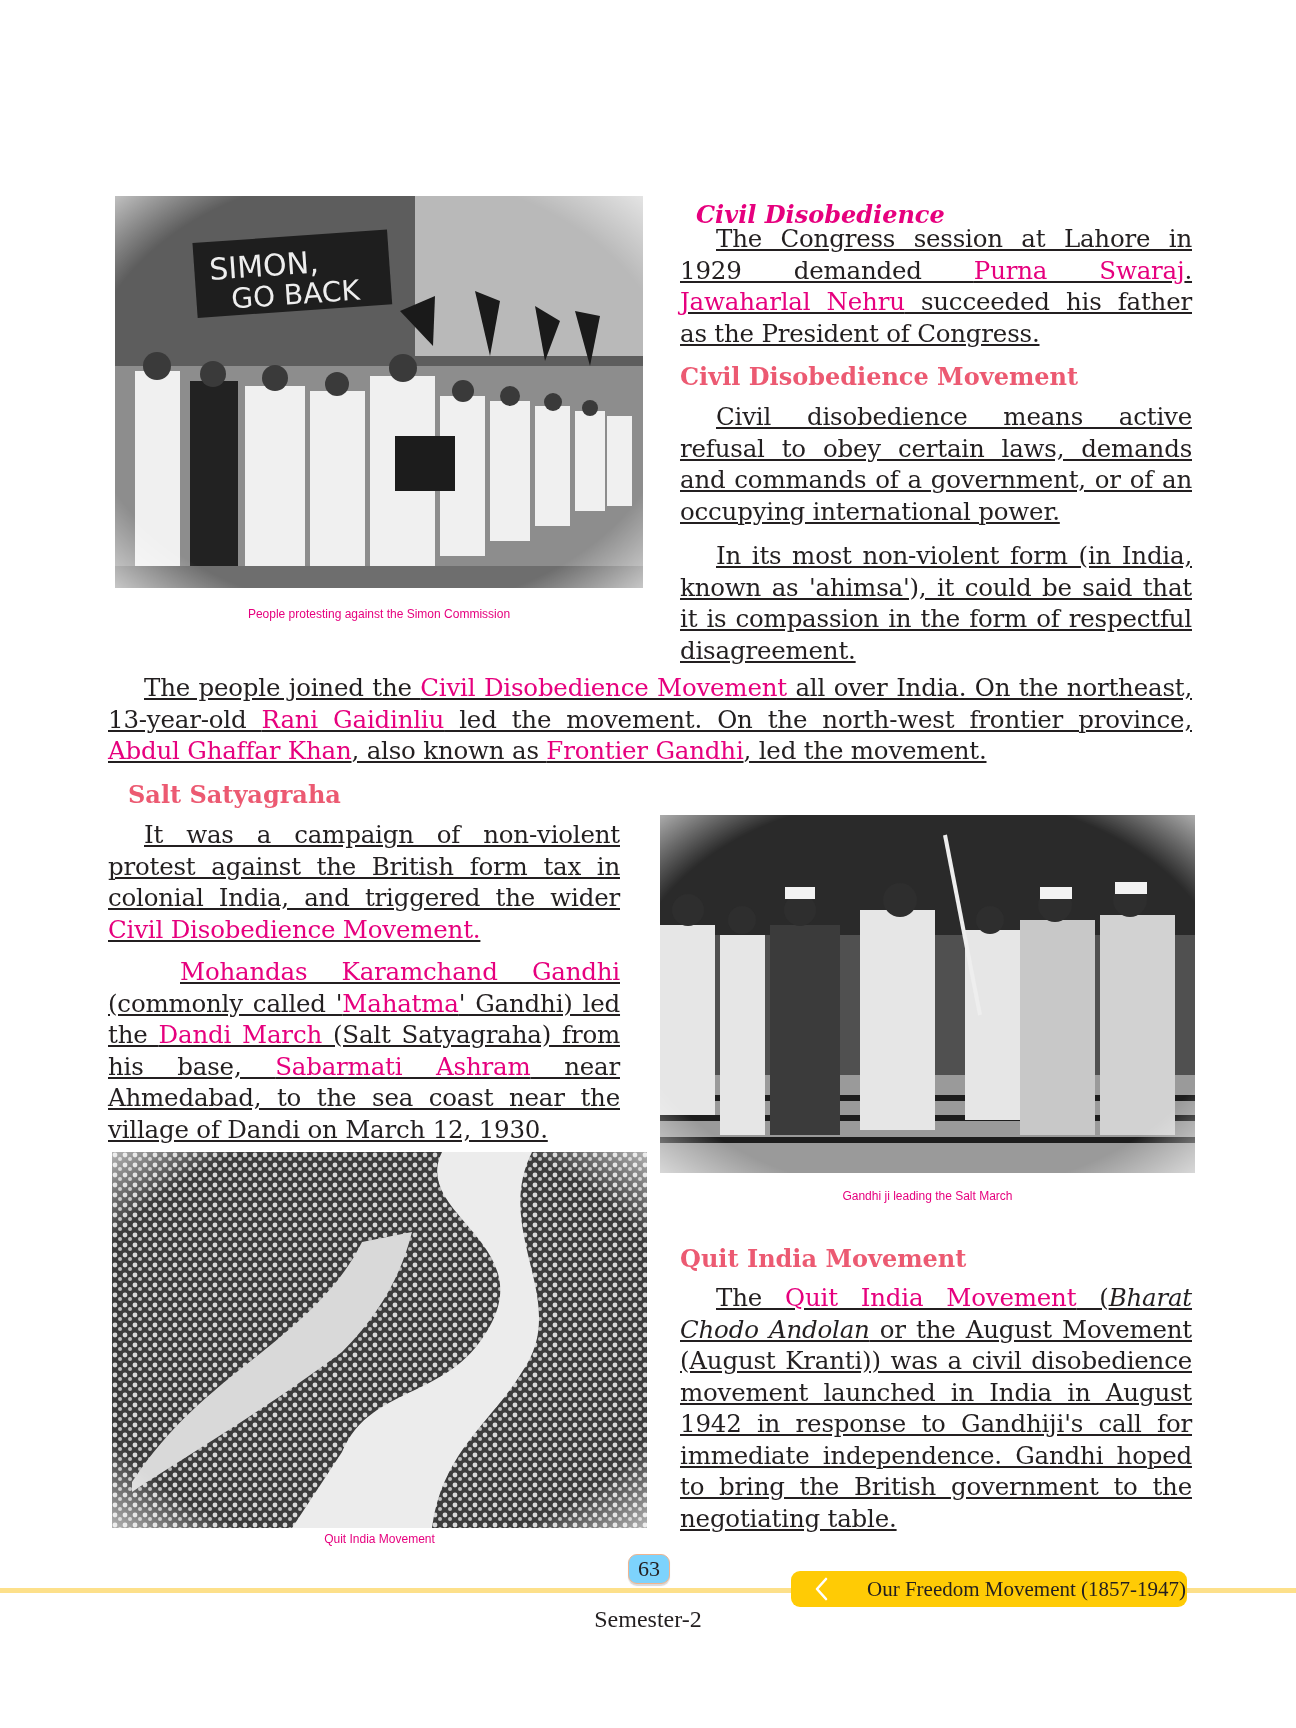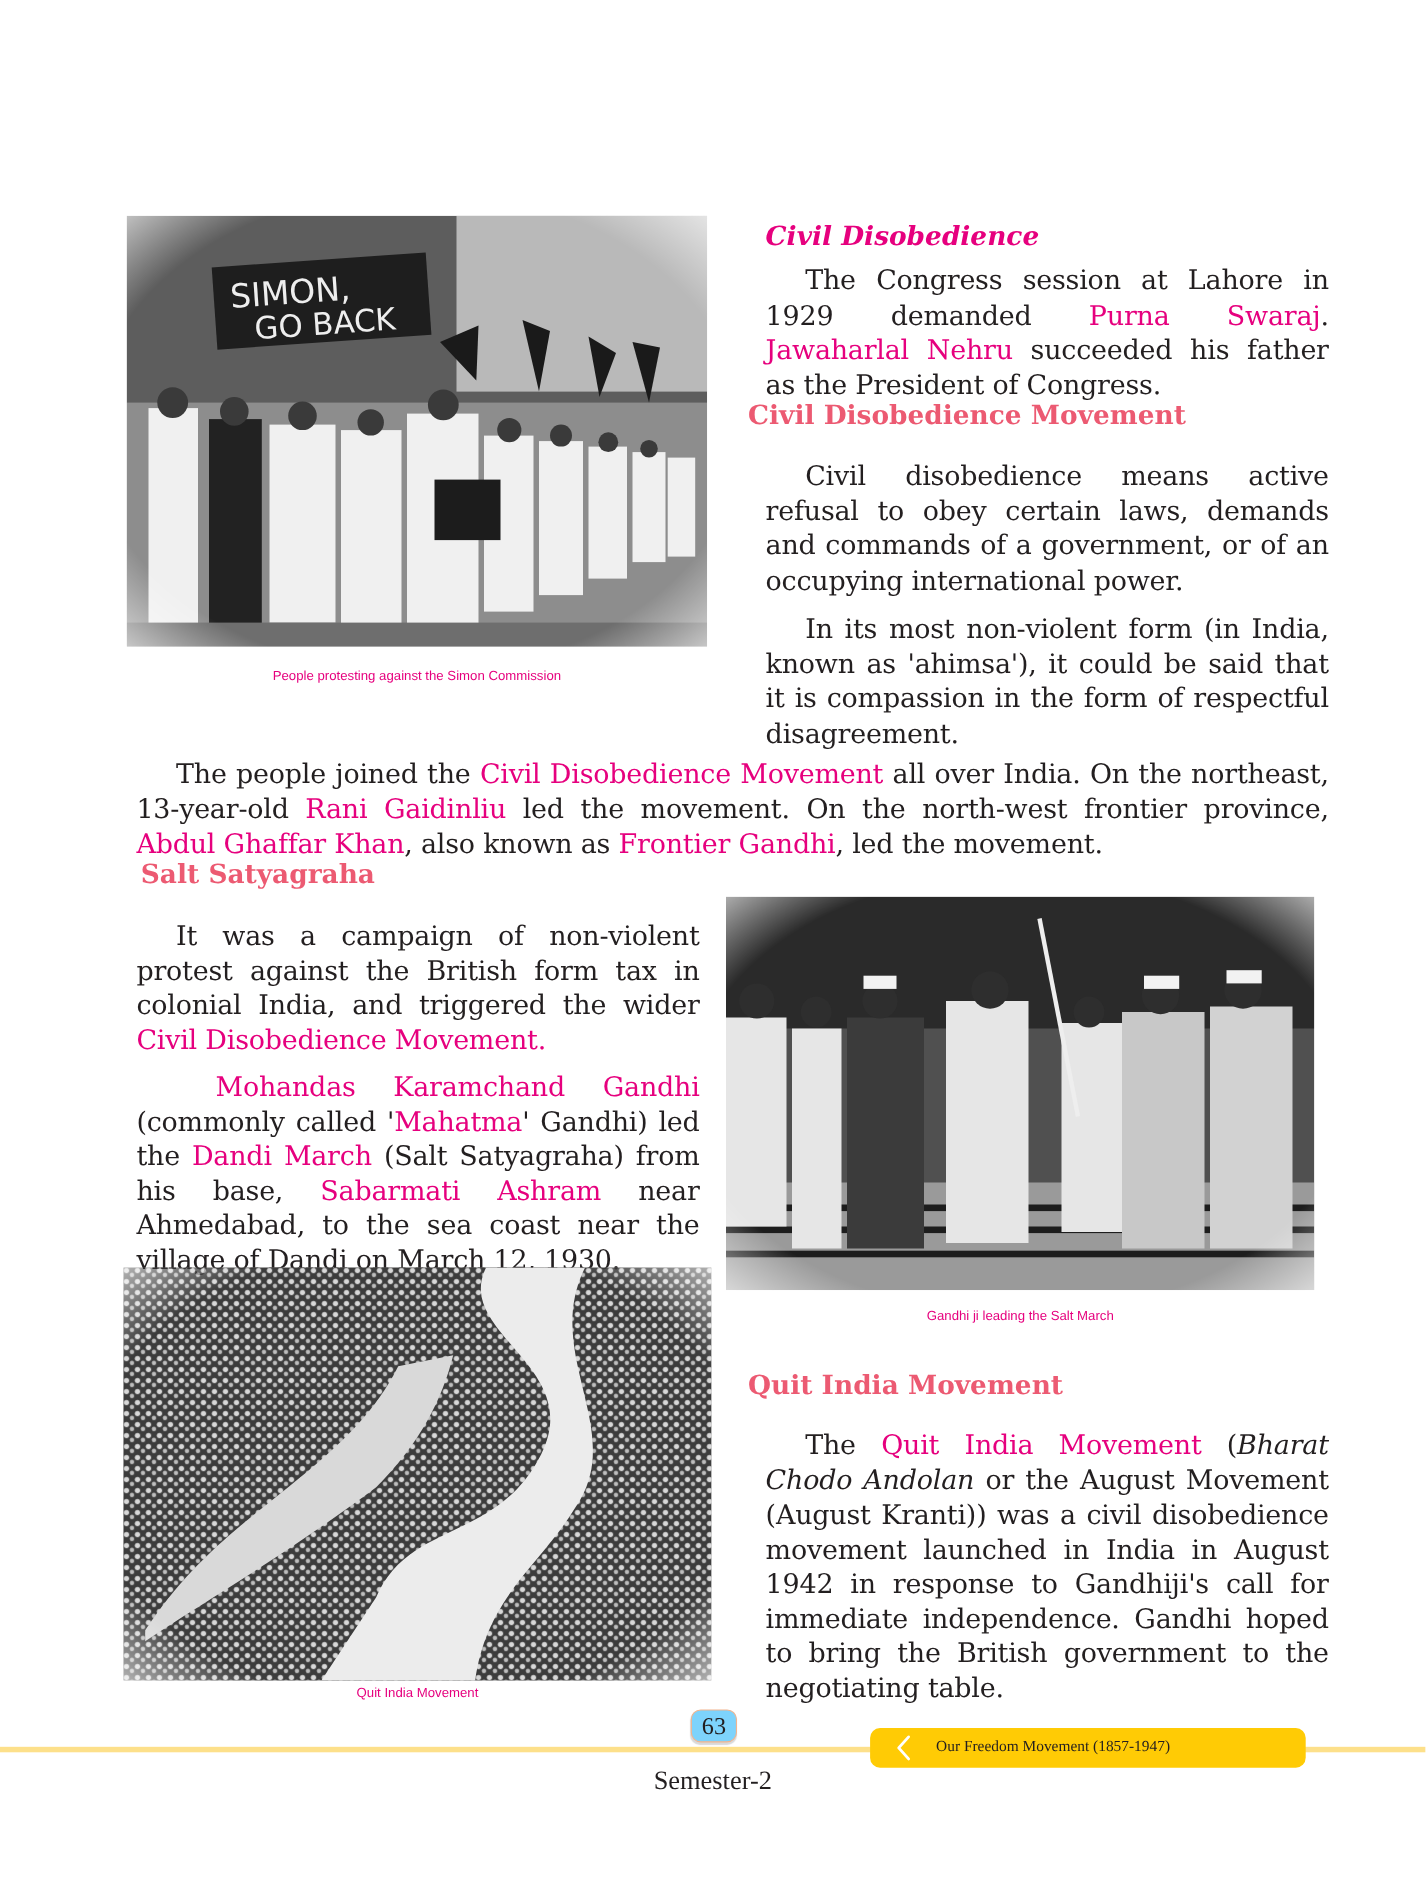--- a/index.html
+++ b/index.html
@@ -1,20 +1,20 @@
 <!DOCTYPE html>
 <html><head>
 <meta charset="utf-8">
 <style>
   html, body { margin:0; padding:0; background:#ffffff; }
   body { width:1296px; height:1728px; position:relative; overflow:hidden;
          font-family:"DejaVu Serif","Liberation Serif",serif; color:#231f20; }
   .abs { position:absolute; }
   .body-text { font-family:"DejaVu Serif","Liberation Serif",serif; font-size:24.5px; line-height:31.5px;
-               text-align:justify; color:#231f20; margin:16px; letter-spacing:-0.2px; }
+               text-align:justify; color:#231f20; margin:0; letter-spacing:-0.2px;text-decoration:underline; }
   .indent { text-indent:36px; }
   .hl { color:#e6007e; }
   .h-magenta { font-family:"DejaVu Serif","Liberation Serif",serif; font-weight:bold; color:#e6007e;
                font-size:24px; margin:16px;font-style:italic; }
   .h-coral { font-family:"DejaVu Serif","Liberation Serif",serif; font-weight:bold; color:#ec5a72;
              font-size:24px; margin:0; }
   .caption { font-family:"Liberation Sans","DejaVu Sans",sans-serif; color:#e6007e; font-size:12px;
              text-align:center; }
   .photo { position:absolute; overflow:hidden; background:#777;
            -webkit-mask-image: radial-gradient(ellipse 80% 80% at 50% 50%, #000 70%, transparent 100%);
@@ -23,22 +23,22 @@
   .footer-line { position:absolute; left:0; width:1296px; top:1588px; height:5px; background:#fde08a; }
   .page-num { position:absolute; left:628px; top:1554px; width:40px; height:28px; background:#7dd3fc;
               border:1.5px solid #f1b48e; border-radius:9px; text-align:center;
               font-family:"Liberation Serif","DejaVu Serif",serif; font-size:22px; line-height:28px; color:#231f20;
               box-shadow:0 2px 1px #d9d9d9; }
   .semester { position:absolute; left:585px; width:126px; top:1606px; text-align:center;
               font-family:"Liberation Serif","DejaVu Serif",serif; font-size:24px; color:#231f20; }
   .chapter-badge { position:absolute; left:791px; top:1571px; width:396px; height:36px; background:#ffcb05;
                    border-radius:9px; display:flex; align-items:center; }
   .chev { width:30px; height:30px; margin-left:16px; }
-  .chapter-title { font-family:"Liberation Serif","DejaVu Serif",serif; font-size:14px; color:#231f20;
-                   margin-left:14px; white-space:nowrap; }
+  .chapter-title { font-family:"Liberation Serif","DejaVu Serif",serif; font-size:21px; color:#231f20;
+                   margin-left:30px; white-space:nowrap; }
 </style>
 </head>
 <body>
 
 <div class="photo" style="left:115px; top:196px; width:528px; height:392px;">
   <svg viewBox="0 0 528 392" preserveAspectRatio="none">
     <rect width="528" height="392" fill="#8d8d8d"></rect>
     <rect width="528" height="170" fill="#5d5d5d"></rect>
     <rect x="300" y="0" width="228" height="160" fill="#b9b9b9"></rect>
 

